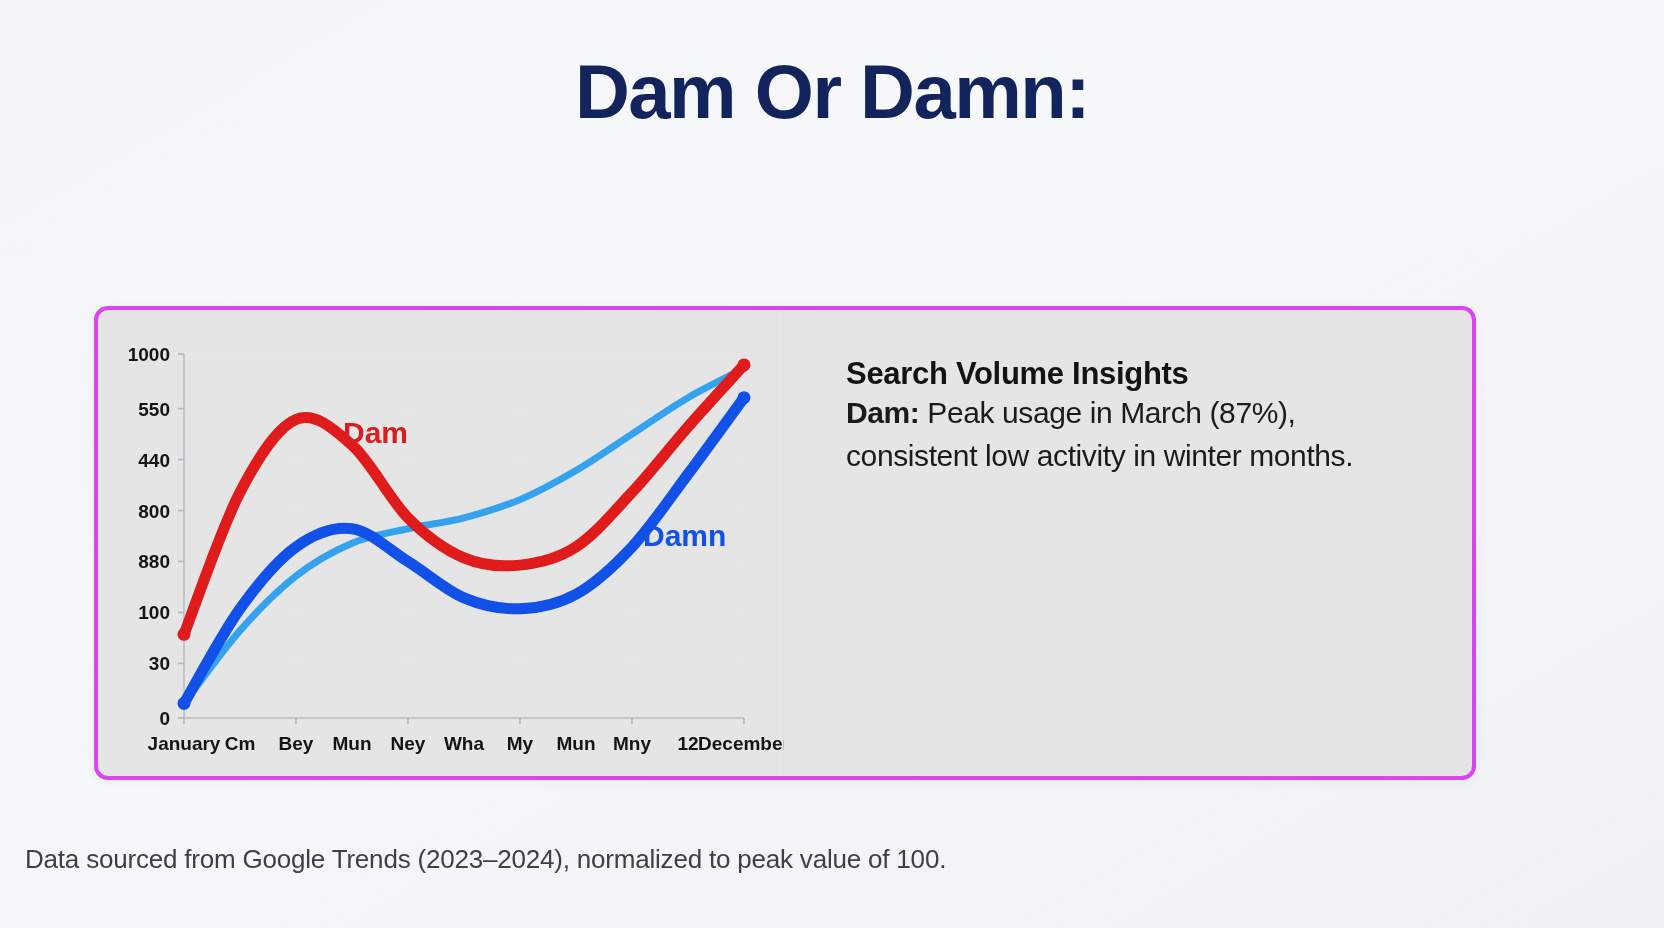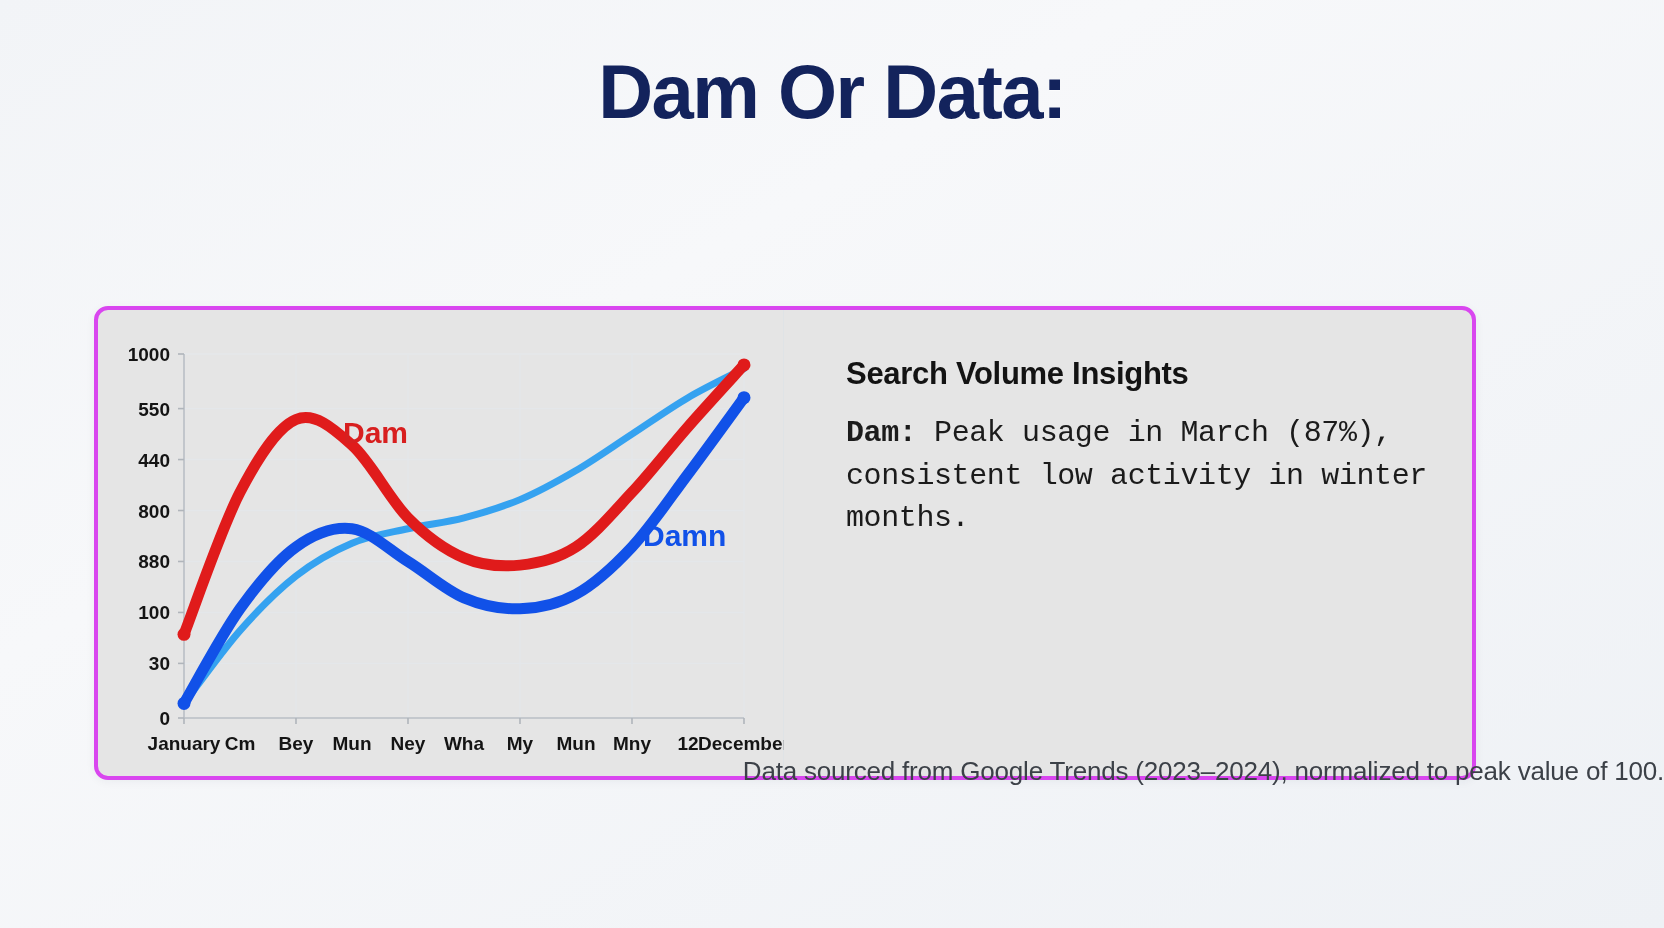--- a/index.html
+++ b/index.html
@@ -80,43 +80,44 @@
   .series-label {
     font-size:30px; font-weight:bold;
     font-family:"Liberation Sans", sans-serif;
   }
   .label-dam { fill:#d81f1f; }
   .label-damn { fill:#1151e8; }
 
   
   #insights-heading {
     font-size:31px; font-weight:bold; color:#131313;
-    letter-spacing:-.3px; margin-bottom:20px;
+    letter-spacing:-.3px; 
   }
   .insight-para {
     font-size:30px; color:#1b1b1b; line-height:1.42;
-    margin-bottom:22px; letter-spacing:-.4px;font-family:Liberation Mono, monospace;
+    margin-bottom:22px; letter-spacing:-.4px;
   }
   .insight-para .lead { font-weight:bold; }
   .insight-para.bold-body { font-weight:bold; }
 
   
   #caption {
     position:absolute;
-    top:756px; left:0; width:100%;
-    text-align:right;
+    top:844px; left:0; width:100%;
+    text-align:left;
     font-size:26px; color:#3c4148;
     letter-spacing:-.2px;
+    padding-left:25px;
   }
 </style>
 </head>
 <body>
 
 <div id="title-block">
-  <div class="line line1">Dam Or Data:</div>
+  <div class="line line1">Dam Or Damn:</div>
 </div>
 
 <div id="insight-card">
 
   <div id="chart-pane">
     <svg id="chart-svg" width="686" height="474">
       <g id="grid-group">
           <line x1="86" y1="44" x2="86" y2="408" class="gridline"></line>
           <line x1="198" y1="44" x2="198" y2="408" class="gridline"></line>
           <line x1="310" y1="44" x2="310" y2="408" class="gridline"></line>

